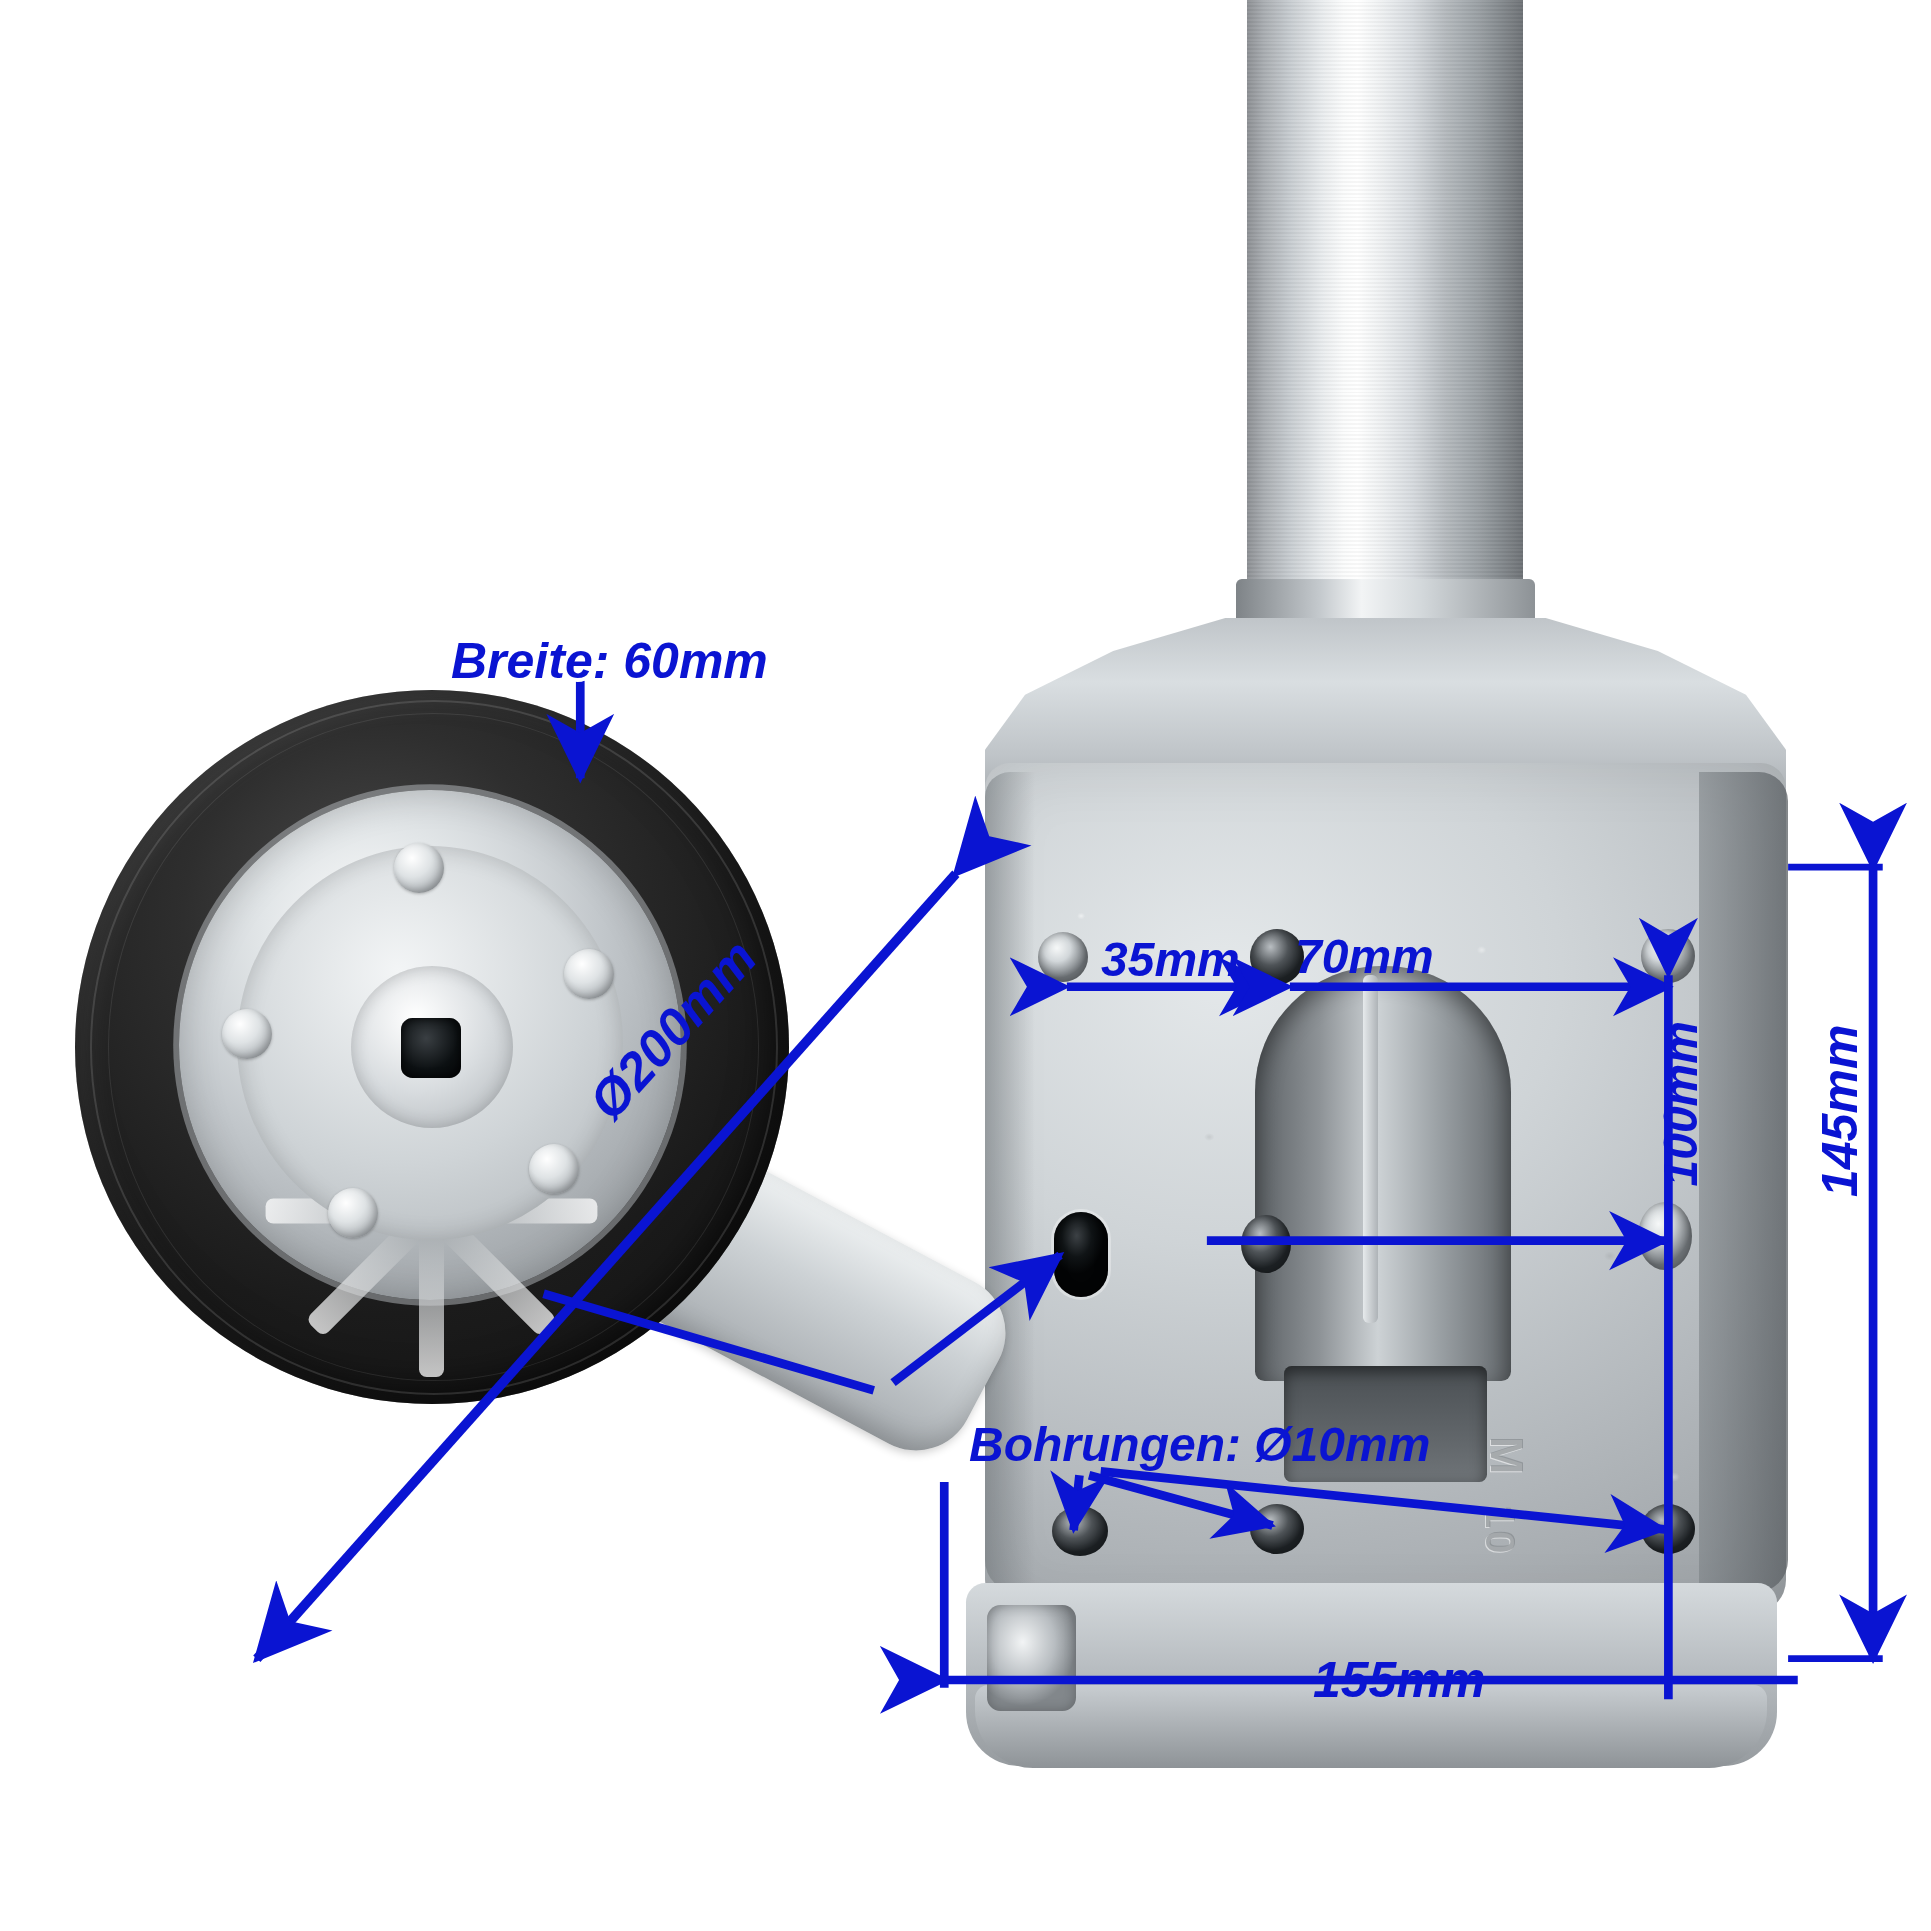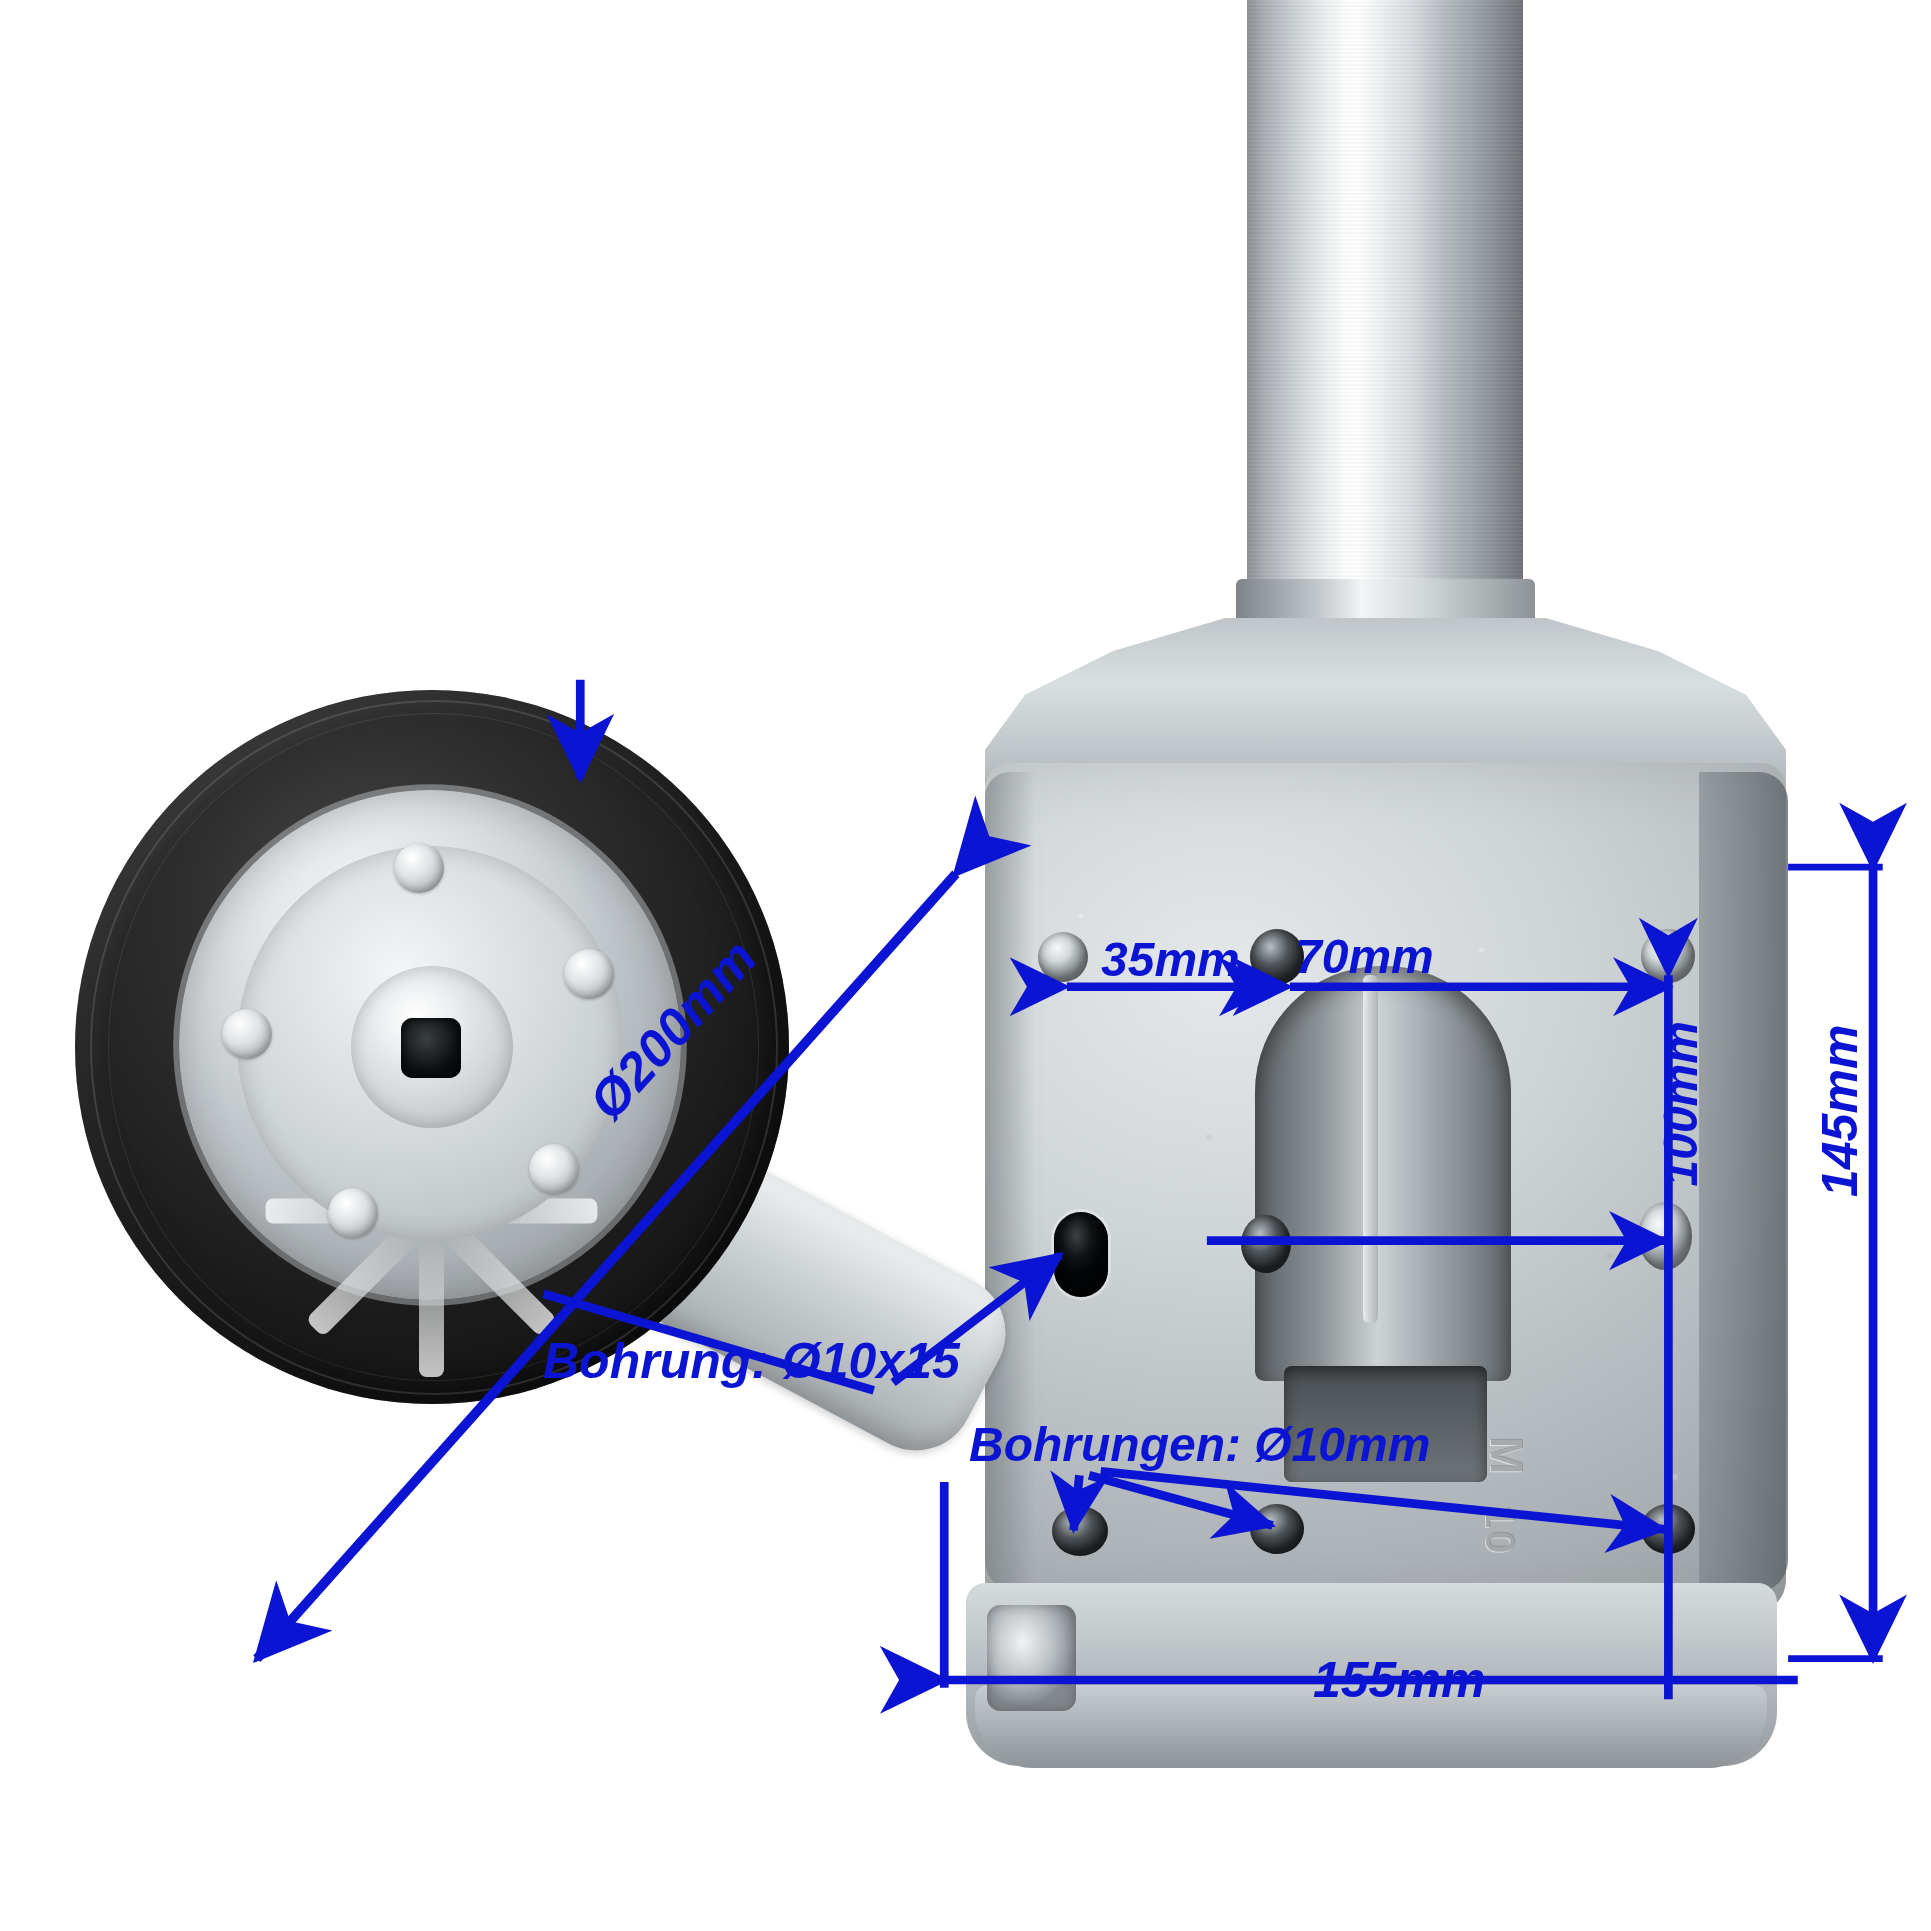--- a/index.html
+++ b/index.html
@@ -300,24 +300,24 @@
     <line x1="1852" y1="1718" x2="1950" y2="1718" stroke="#0a14d2" stroke-width="7"></line>
 
     <line x1="978" y1="1740" x2="1862" y2="1740" stroke="#0a14d2" stroke-width="9" marker-start="url(#ah)"></line>
     <line x1="978" y1="1535" x2="978" y2="1748" stroke="#0a14d2" stroke-width="9"></line>
 
     <line x1="1118" y1="1528" x2="1112" y2="1585" stroke="#0a14d2" stroke-width="9" marker-end="url(#ah-s)"></line>
     <line x1="1128" y1="1528" x2="1318" y2="1580" stroke="#0a14d2" stroke-width="9" marker-end="url(#ah-s)"></line>
     <line x1="1140" y1="1524" x2="1724" y2="1584" stroke="#0a14d2" stroke-width="9" marker-end="url(#ah-s)"></line>
   </svg>
 
+  <div class="lbl" style="left:451px;top:632px;font-size:50px;">Breite: 60mm</div>
 
   <div class="lbl-plain" style="left:599px;top:1081px;font-size:52px;transform:rotate(-48deg);transform-origin:0 50%;">Ø200mm</div>
 
-  <div class="lbl-plain" style="left:543px;top:1332px;font-size:50px;">Bohrung: Ø10x15</div>
 
   <div class="lbl-plain" style="left:1101px;top:932px;font-size:48px;">35mm</div>
 
   <div class="lbl-plain" style="left:1295px;top:929px;font-size:48px;">70mm</div>
 
   <div class="lbl-plain" style="left:1680px;top:1159px;font-size:48px;transform:rotate(-90deg);transform-origin:0 50%;">100mm</div>
 
   <div class="lbl" style="left:1840px;top:1168px;font-size:50px;transform:rotate(-90deg);transform-origin:0 50%;">145mm</div>
 
   <div class="lbl-plain" style="left:1313px;top:1651px;font-size:50px;">155mm</div>

